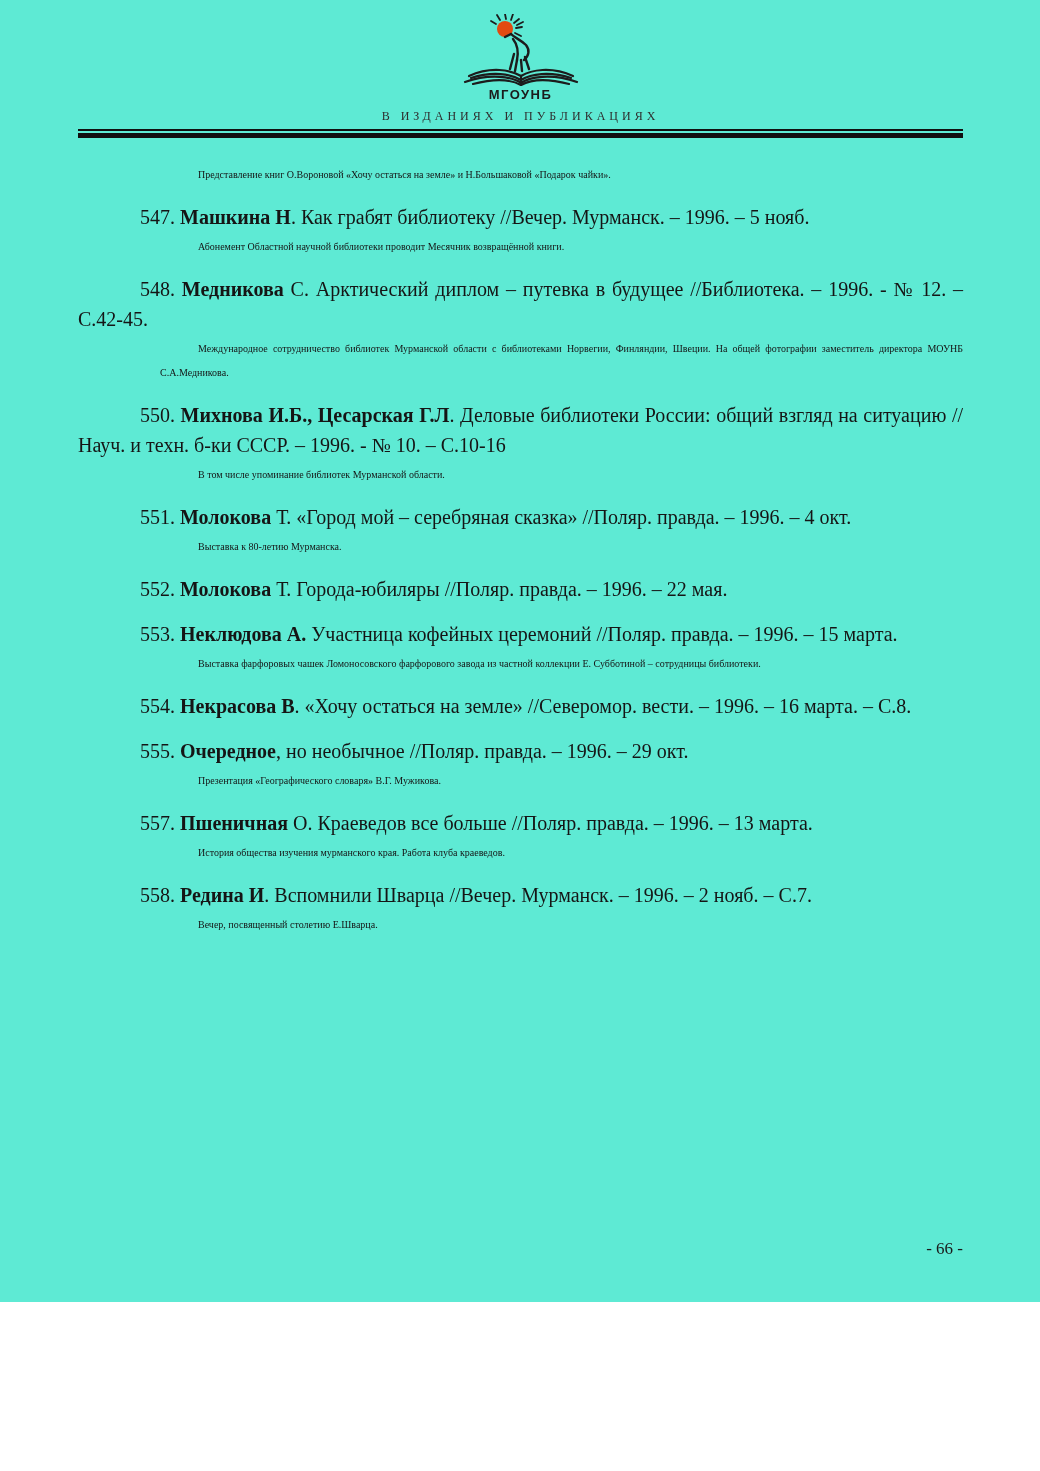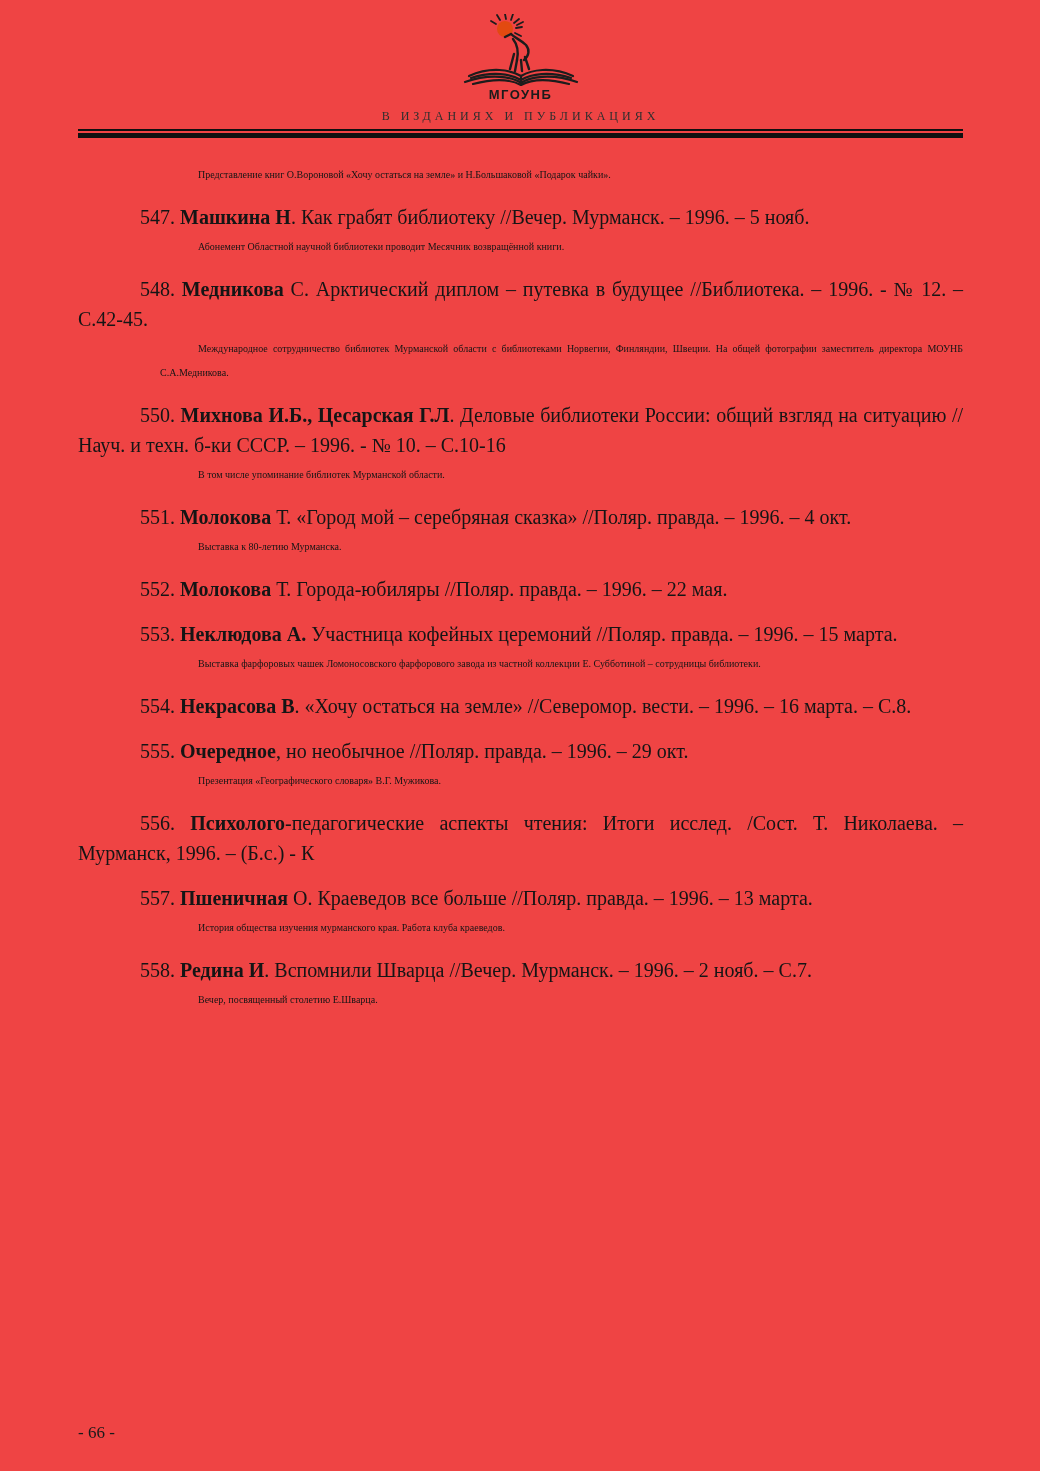--- a/index.html
+++ b/index.html
@@ -1,20 +1,20 @@
 <!DOCTYPE html>
 <html lang="ru"><head>
 <meta charset="utf-8">
 <style>
   html,body{margin:0;padding:0;background:#ffffff;}
   .page{
-    width:1040px;height:1471px;box-sizing:border-box;
+    width:1040px;height:1302px;box-sizing:border-box;
     padding:14px 77px 0 78px;
     display:flex;flex-direction:column;
-    background:#ef4444;color:#151515;
+    background:#5eead4;color:#151515;
     font-family:"Liberation Serif", serif;
     overflow:hidden;
   }
   
   .header{text-align:center;}
   .logo-mark{display:block;margin:0 auto;}
   .logo-title{
     font-family:"Liberation Sans", sans-serif;
     font-weight:bold;font-size:13px;letter-spacing:1.5px;
     margin-top:1px;color:#1b1b1b;
@@ -35,22 +35,22 @@
   .citation{
     margin:0;font-size:20px;line-height:30px;
     text-align:justify;text-indent:62px;
   }
   .citation b{font-weight:bold;}
   .annotation{
     margin:3px 0 0 82px;font-size:10px;line-height:24px;
     text-align:justify;text-indent:38px;
   }
   footer{
-    margin-top:auto;text-align:left;
-    font-size:17px;padding-bottom:28px;color:#1a1a1a;
+    margin-top:auto;text-align:right;
+    font-size:17px;padding-bottom:43px;color:#1a1a1a;
   }
 </style>
 </head>
 <body>
 
 <div class="page">
 
   <header class="header">
     <svg class="logo-mark" width="140" height="72" viewBox="0 0 140 72" aria-hidden="true">
 
@@ -118,23 +118,20 @@
         <p class="annotation">Выставка фарфоровых чашек Ломоносовского фарфорового завода  из частной коллекции  Е. Субботиной –  сотрудницы библиотеки.</p>
       </div>
       <div class="entry">
         <p class="citation"><span>554. </span><b>Некрасова В</b><span>. «Хочу остаться на земле» //Северомор. вести. – 1996. – 16 марта. – С.8.</span></p>
       </div>
       <div class="entry">
         <p class="citation"><span>555. </span><b>Очередное</b><span>, но необычное //Поляр. правда. – 1996. – 29 окт.</span></p>
         <p class="annotation">Презентация «Географического словаря» В.Г. Мужикова.</p>
       </div>
       <div class="entry">
-        <p class="citation"><span>556. </span><b>Психолого</b><span>-педагогические аспекты чтения: Итоги исслед. /Сост. Т. Николаева. – Мурманск, 1996. – (Б.с.) - К</span></p>
-      </div>
-      <div class="entry">
         <p class="citation"><span>557. </span><b>Пшеничная</b><span> О. Краеведов все больше //Поляр. правда. – 1996. – 13 марта.</span></p>
         <p class="annotation">История общества изучения мурманского края.  Работа клуба краеведов.</p>
       </div>
       <div class="entry">
         <p class="citation"><span>558. </span><b>Редина И</b><span>. Вспомнили Шварца //Вечер. Мурманск. – 1996. – 2 нояб. – С.7.</span></p>
         <p class="annotation">Вечер, посвященный столетию Е.Шварца.</p>
       </div>
     </main>
 
   <footer>

